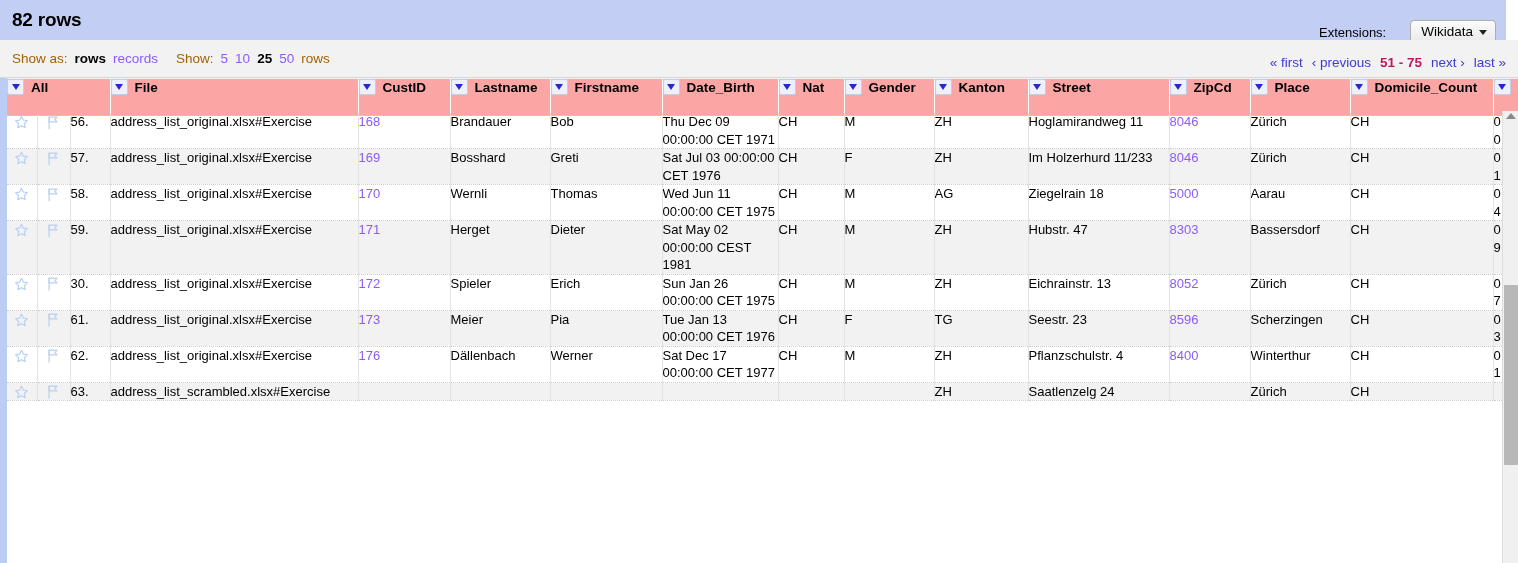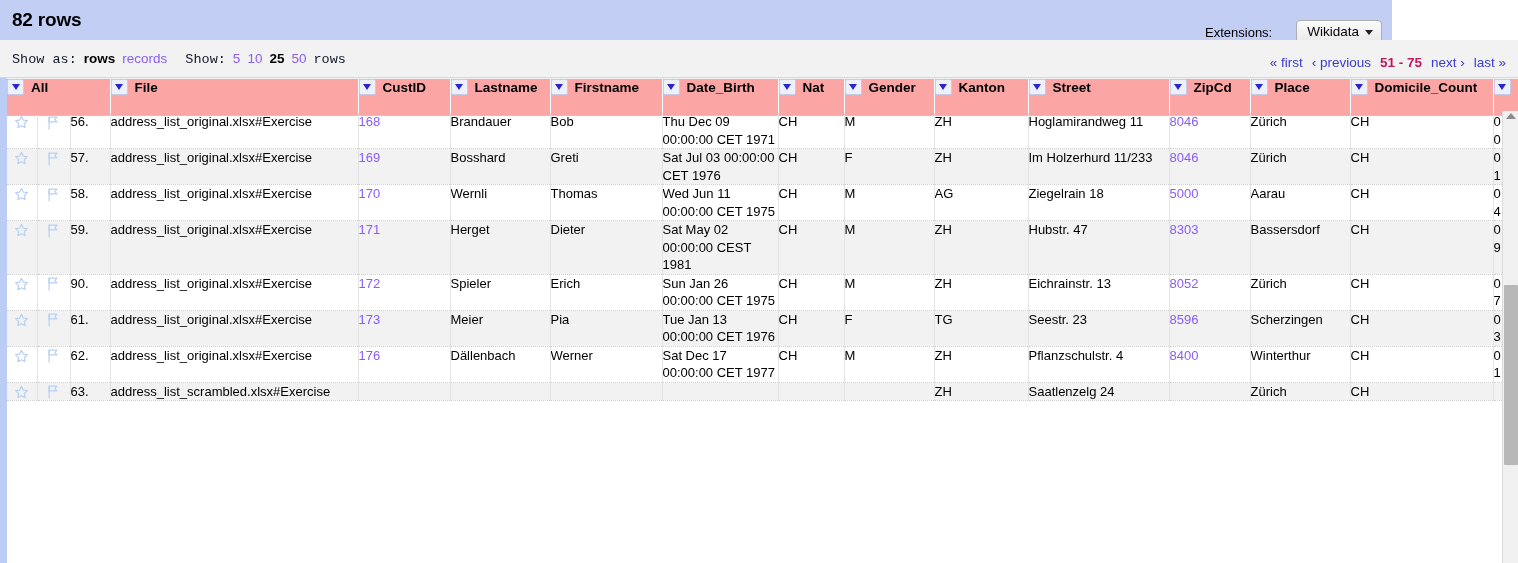--- a/index.html
+++ b/index.html
@@ -16,21 +16,21 @@
 
   
   .left-rail {
     position: absolute; left: 0; top: 78px; width: 7px; height: 485px;
     background: #bccdf5;
     z-index: 30;
   }
 
   
   .summary-bar {
-    height: 40px; width: 1392px;
+    height: 40px; width: 1506px;
     background: #c3cef5;
     display: flex; align-items: center;
     padding: 0 14px 0 12px;
     position: relative;
   }
   .summary-title {
     font-size: 19px; font-weight: bold; letter-spacing: -0.2px;
   }
   .summary-right {
     position: absolute; right: 10px; top: 12px; height: 40px;
@@ -61,21 +61,21 @@
     height: 38px; width: 1518px;
     background: #f2f2f2;
     border-bottom: 1px solid #d8d8d8;
     display: flex; align-items: center;
     padding-left: 12px;
     position: relative;
     font-size: 13.5px;
   }
   .ctl-group { display: flex; align-items: baseline; gap: 7px; }
   .ctl-group + .ctl-group { margin-left: 18px; }
-  .ctl-label { color: #0f172a; font-family: Liberation Mono, monospace; }
+  .ctl-label { color: #a16207; }
   .ctl-opt { color: #8b5cf6; text-decoration: none; cursor: pointer; }
   .ctl-opt.sel { color: #000; font-weight: bold; cursor: default; }
   .paging {
     position: absolute; right: 12px; top: 0; height: 44px;
     display: flex; align-items: center; gap: 9px;
     font-size: 13.5px;
   }
   .pg-link { color: #3b3bcf; cursor: pointer; text-decoration: none; }
   .pg-cur { font-weight: bold; color: #be185d; }
 
@@ -436,21 +436,21 @@
             <td>0<br>9</td>
           </tr>
           <tr class="odd">
             <td class="star"><svg class="icon-star" width="15" height="15" viewBox="0 0 16 16">
                 <path d="M8 1.4l1.9 4 4.4.6-3.2 3.1.8 4.4L8 11.4l-3.9 2.1.8-4.4L1.7 6l4.4-.6z" fill="none" stroke="#b9d1f2" stroke-width="1.3" stroke-linejoin="round"></path>
               </svg></td>
             <td class="flag"><svg class="icon-flag" width="15" height="16" viewBox="0 0 16 17">
                 <path d="M3.3 2.2h8.4l-2.3 2.6 2.3 2.6H3.3z" fill="none" stroke="#b9d1f2" stroke-width="1.3" stroke-linejoin="round"></path>
                 <path d="M3.3 2.2v12.6" fill="none" stroke="#b9d1f2" stroke-width="1.3" stroke-linecap="round"></path>
               </svg></td>
-            <td class="rowidx">90.</td>
+            <td class="rowidx">30.</td>
             <td>address_list_original.xlsx#Exercise</td>
             <td class="num">172</td>
             <td>Spieler</td>
             <td>Erich</td>
             <td>Sun Jan 26 00:00:00 CET 1975</td>
             <td>CH</td>
             <td>M</td>
             <td>ZH</td>
             <td>Eichrainstr. 13</td>
             <td class="num">8052</td>

